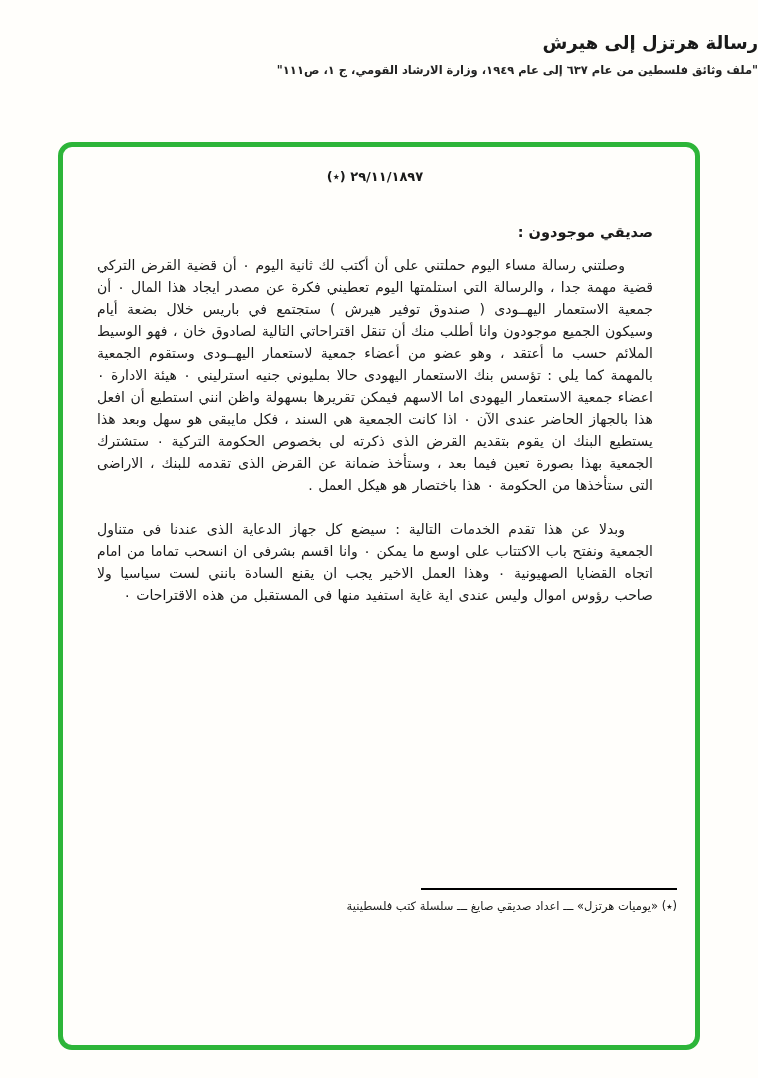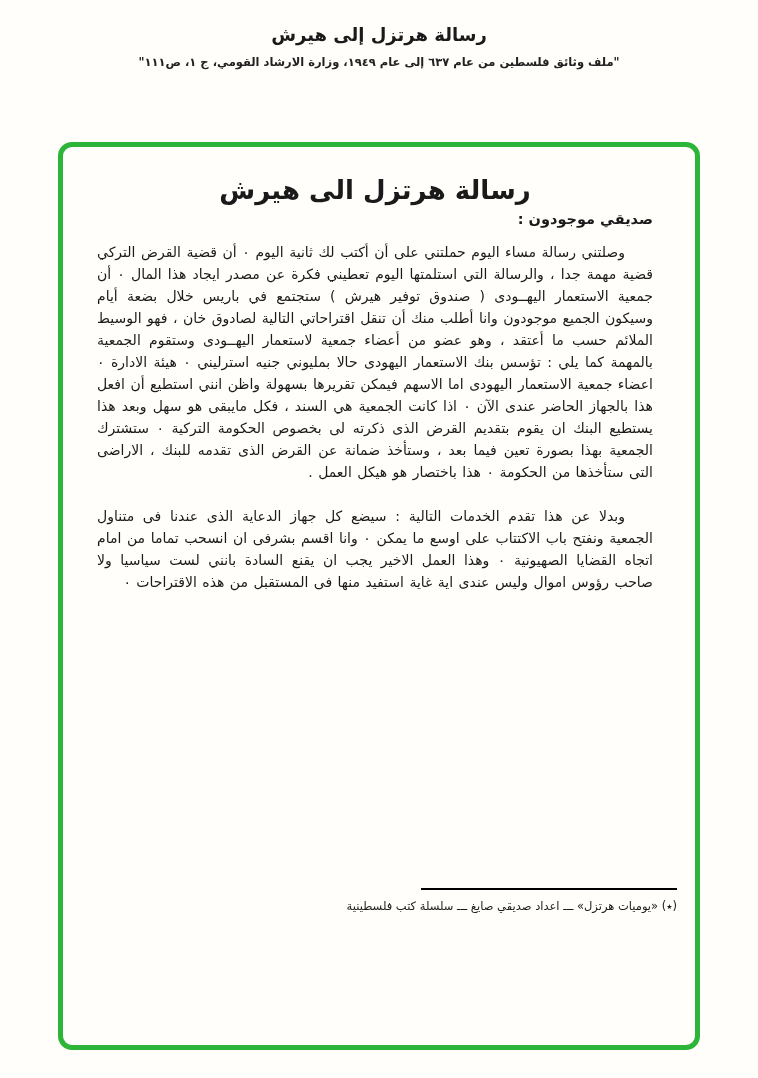--- a/index.html
+++ b/index.html
@@ -14,24 +14,24 @@
     margin: 0 auto;
     background: #fffefb;
     font-family: "DejaVu Sans", sans-serif;
     direction: rtl;
     color: #1a1a1a;
     overflow: hidden;
   }
   
   .page-header {
     position: absolute;
-    top: 24px;
+    top: 32px;
     left: 0;
     right: 0;
-    text-align: center;
+    text-align: right;
   }
   .header-title {
     font-size: 18px;
     font-weight: bold;
     margin: 0 0 10px 0;
     letter-spacing: 0.5px;
   }
   .header-source {
     font-size: 11.5px;
     font-weight: bold;
@@ -99,22 +99,22 @@
 
 <div class="page">
 
   <div class="page-header">
     <h1 class="header-title">رسالة هرتزل إلى هيرش</h1>
     <div class="header-source">"ملف وثائق فلسطين من عام ٦٣٧ إلى عام ١٩٤٩، وزارة الارشاد القومي، ج ١، ص١١١"</div>
   </div>
 
   <div class="letter-frame" style="border-color: rgb(45, 181, 57);">
 
-    <h2 class="letter-title">رسالة هرتزل الى هيرش</h2>
 
+    <div class="letter-date">٢٩/١١/١٨٩٧ (٭)</div>
 
     <div class="salutation">صديقي موجودون :</div>
 
     <p class="body-par">وصلتني رسالة مساء اليوم حملتني على أن أكتب لك ثانية اليوم ٠ أن قضية القرض التركي قضية مهمة جدا ، والرسالة التي استلمتها اليوم تعطيني فكرة عن مصدر ايجاد هذا المال ٠ أن جمعية الاستعمار اليهــودى ( صندوق توفير هيرش ) ستجتمع في باريس خلال بضعة أيام وسيكون الجميع موجودون وانا أطلب منك أن تنقل اقتراحاتي التالية لصادوق خان ، فهو الوسيط الملائم حسب ما أعتقد ، وهو عضو من أعضاء جمعية لاستعمار اليهــودى وستقوم الجمعية بالمهمة كما يلي : تؤسس بنك الاستعمار اليهودى حالا بمليوني جنيه استرليني ٠ هيئة الادارة ٠ اعضاء جمعية الاستعمار اليهودى اما الاسهم فيمكن تقريرها بسهولة واظن انني استطيع أن افعل هذا بالجهاز الحاضر عندى الآن ٠ اذا كانت الجمعية هي السند ، فكل مايبقى هو سهل وبعد هذا يستطيع البنك ان يقوم بتقديم القرض الذى ذكرته لى بخصوص الحكومة التركية ٠ ستشترك الجمعية بهذا بصورة تعين فيما بعد ، وستأخذ ضمانة عن القرض الذى تقدمه للبنك ، الاراضى التى ستأخذها من الحكومة ٠ هذا باختصار هو هيكل العمل .</p>
 
     <p class="body-par">وبدلا عن هذا تقدم الخدمات التالية : سيضع كل جهاز الدعاية الذى عندنا فى متناول الجمعية ونفتح باب الاكتتاب على اوسع ما يمكن ٠ وانا اقسم بشرفى ان انسحب تماما من امام اتجاه القضايا الصهيونية ٠ وهذا العمل الاخير يجب ان يقنع السادة بانني لست سياسيا ولا صاحب رؤوس اموال وليس عندى اية غاية استفيد منها فى المستقبل من هذه الاقتراحات ٠</p>
 
     <div class="footnote-area">
       <div class="footnote-rule"></div>
       <div class="footnote">(٭) «يوميات هرتزل» ـــ اعداد صديقي صايغ ـــ سلسلة كتب فلسطينية</div>

